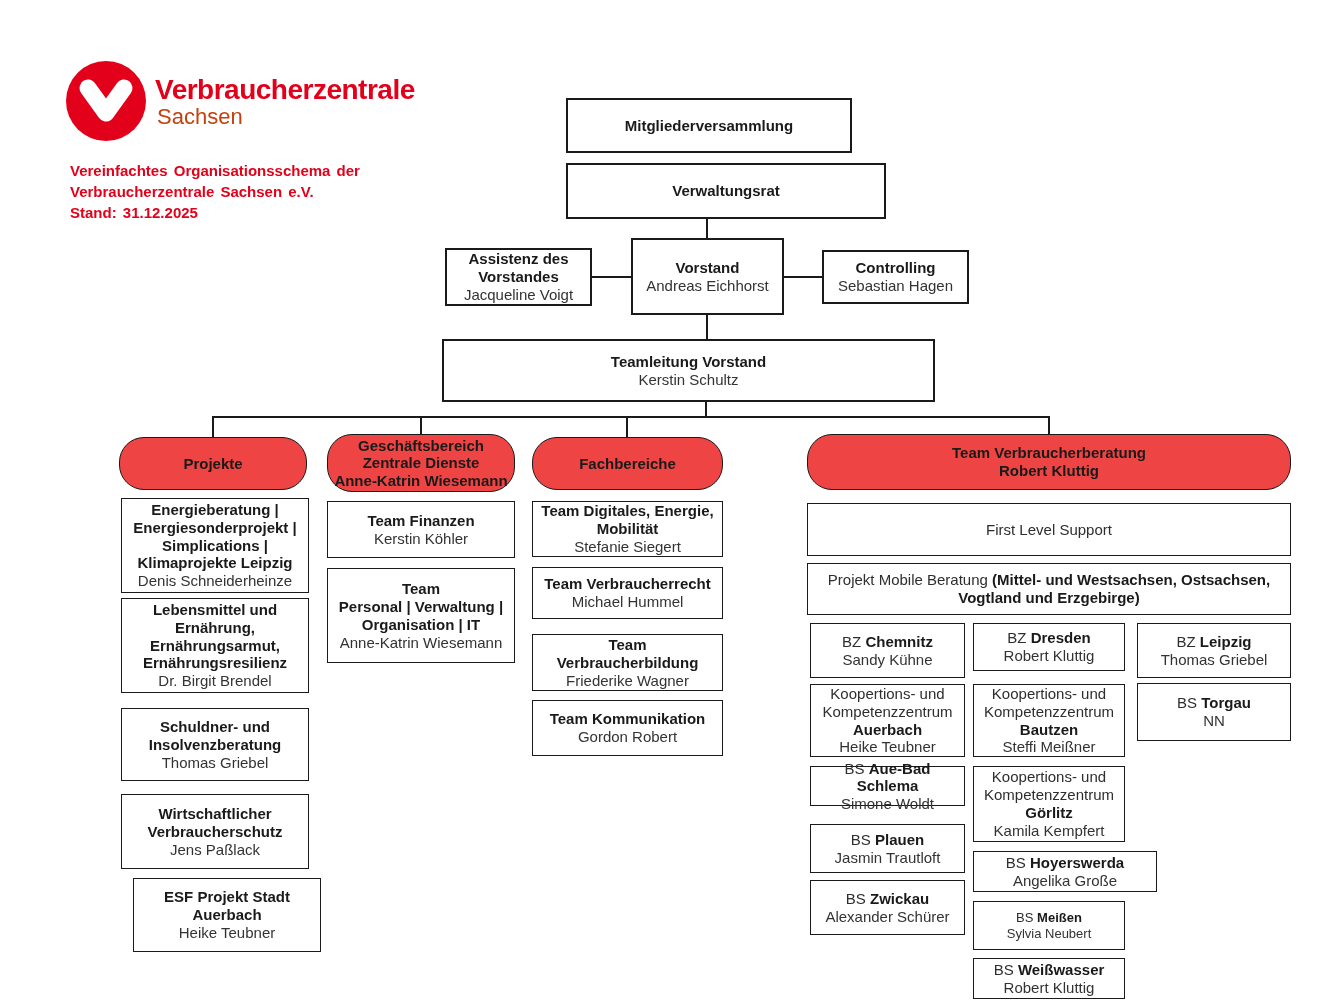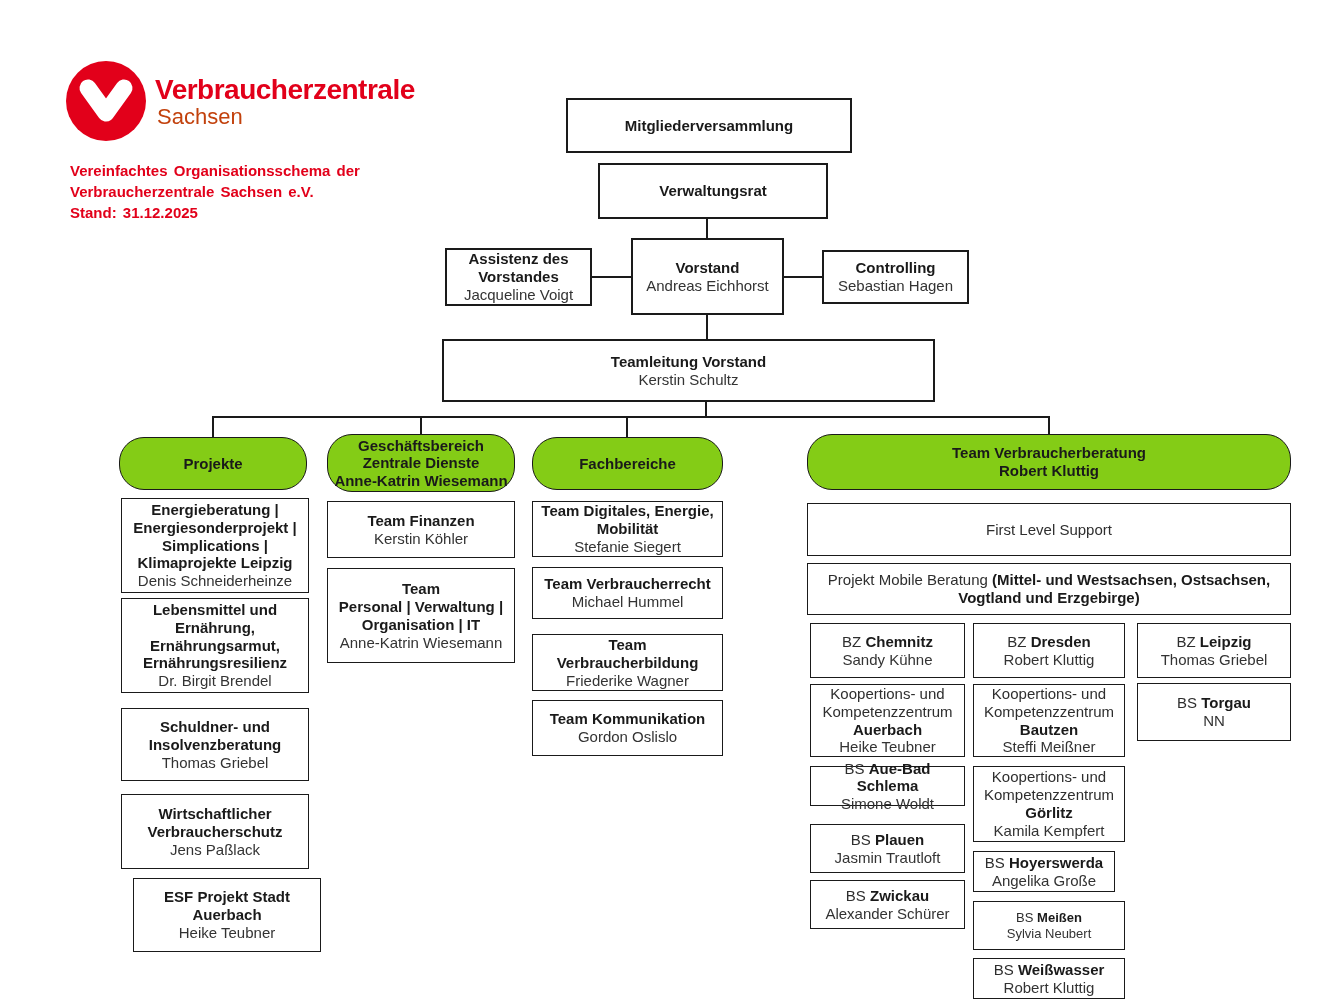--- a/index.html
+++ b/index.html
@@ -7,21 +7,21 @@
     position:relative;width:1344px;height:1008px;background:#fff;overflow:hidden;
     font-family:"Liberation Sans",sans-serif;color:#1a1a1a;margin-top:26px;
   }
   
   .b{
     position:absolute;box-sizing:border-box;background:#fff;border:1.5px solid #1a1a1a;
     display:flex;flex-direction:column;align-items:center;justify-content:center;
     text-align:center;font-size:15px;line-height:1.2;padding:2px 4px;
   }
   .thick{border-width:2px;}
-  .gray{background:#84cc16;border-radius:25px;}
+  .gray{background:#ef4444;border-radius:25px;}
   .t{font-weight:700;white-space:pre-line;}
   .rg{font-weight:400;color:#2e2e2e;white-space:pre-line;}
   .n{font-weight:400;color:#333;white-space:pre-line;}
   .sm{font-size:13px;}
   .tl{white-space:pre-line;}
   .tl .t{display:inline;}
   .tl .rg{display:inline;}
   
   .ln{position:absolute;background:#1a1a1a;}
   
@@ -57,21 +57,21 @@
   <div class="ln" style="left:212px;top:390px;width:838px;height:2px"></div>
   <div class="ln" style="left:212px;top:390px;width:2px;height:22px"></div>
   <div class="ln" style="left:420px;top:390px;width:2px;height:19px"></div>
   <div class="ln" style="left:626px;top:390px;width:2px;height:22px"></div>
   <div class="ln" style="left:1048px;top:390px;width:2px;height:19px"></div>
 
   <div class="b thick" style="left:566px;top:72px;width:286px;height:55px">
     <div class="t">Mitgliederversammlung</div>
   </div>
 
-  <div class="b thick" style="left:598px;top:137px;width:230px;height:56px">
+  <div class="b thick" style="left:566px;top:137px;width:320px;height:56px">
     <div class="t">Verwaltungsrat</div>
   </div>
 
   <div class="b thick" style="left:445px;top:222px;width:147px;height:58px">
     <div class="t">Assistenz des
 Vorstandes</div>
     <div class="n">Jacqueline Voigt</div>
   </div>
 
   <div class="b thick" style="left:631px;top:212px;width:153px;height:77px">
@@ -150,21 +150,21 @@
     <div class="t">Team Verbraucherrecht</div>
     <div class="n">Michael Hummel</div>
   </div>
   <div class="b" style="left:532px;top:608px;width:191px;height:57px">
     <div class="t">Team
 Verbraucherbildung</div>
     <div class="n">Friederike Wagner</div>
   </div>
   <div class="b" style="left:532px;top:674px;width:191px;height:56px">
     <div class="t">Team Kommunikation</div>
-    <div class="n">Gordon Oslislo</div>
+    <div class="n">Gordon Robert</div>
   </div>
 
   <div class="b gray" style="left:807px;top:408px;width:484px;height:56px">
     <div class="t">Team Verbraucherberatung</div>
     <div class="t">Robert Kluttig</div>
   </div>
   <div class="b" style="left:807px;top:477px;width:484px;height:53px">
     <div class="rg">First Level Support</div>
   </div>
   <div class="b" style="left:807px;top:537px;width:484px;height:52px">
@@ -182,42 +182,42 @@
     <div class="n">Heike Teubner</div>
   </div>
   <div class="b" style="left:810px;top:740px;width:155px;height:40px;line-height:1.15">
     <div class="tl"><span class="rg">BS </span><span class="t">Aue-Bad Schlema</span></div>
     <div class="n">Simone Woldt</div>
   </div>
   <div class="b" style="left:810px;top:798px;width:155px;height:49px">
     <div class="tl"><span class="rg">BS </span><span class="t">Plauen</span></div>
     <div class="n">Jasmin Trautloft</div>
   </div>
-  <div class="b" style="left:810px;top:854px;width:155px;height:49px">
+  <div class="b" style="left:810px;top:854px;width:155px;height:55px">
     <div class="tl"><span class="rg">BS </span><span class="t">Zwickau</span></div>
     <div class="n">Alexander Schürer</div>
   </div>
 
-  <div class="b" style="left:973px;top:597px;width:152px;height:55px">
+  <div class="b" style="left:973px;top:597px;width:152px;height:48px">
     <div class="tl"><span class="rg">BZ </span><span class="t">Dresden</span></div>
     <div class="n">Robert Kluttig</div>
   </div>
   <div class="b" style="left:973px;top:658px;width:152px;height:73px;line-height:1.18">
     <div class="rg">Koopertions- und
 Kompetenzzentrum</div>
     <div class="t">Bautzen</div>
     <div class="n">Steffi Meißner</div>
   </div>
   <div class="b" style="left:973px;top:740px;width:152px;height:76px;line-height:1.2">
     <div class="rg">Koopertions- und
 Kompetenzzentrum</div>
     <div class="t">Görlitz</div>
     <div class="n">Kamila Kempfert</div>
   </div>
-  <div class="b" style="left:973px;top:825px;width:142px;height:41px">
+  <div class="b" style="left:973px;top:825px;width:184px;height:41px">
     <div class="tl"><span class="rg">BS </span><span class="t">Hoyerswerda</span></div>
     <div class="n">Angelika Große</div>
   </div>
   <div class="b sm" style="left:973px;top:875px;width:152px;height:49px">
     <div class="tl"><span class="rg">BS </span><span class="t">Meißen</span></div>
     <div class="n">Sylvia Neubert</div>
   </div>
   <div class="b" style="left:973px;top:932px;width:152px;height:41px">
     <div class="tl"><span class="rg">BS </span><span class="t">Weißwasser</span></div>
     <div class="n">Robert Kluttig</div>

